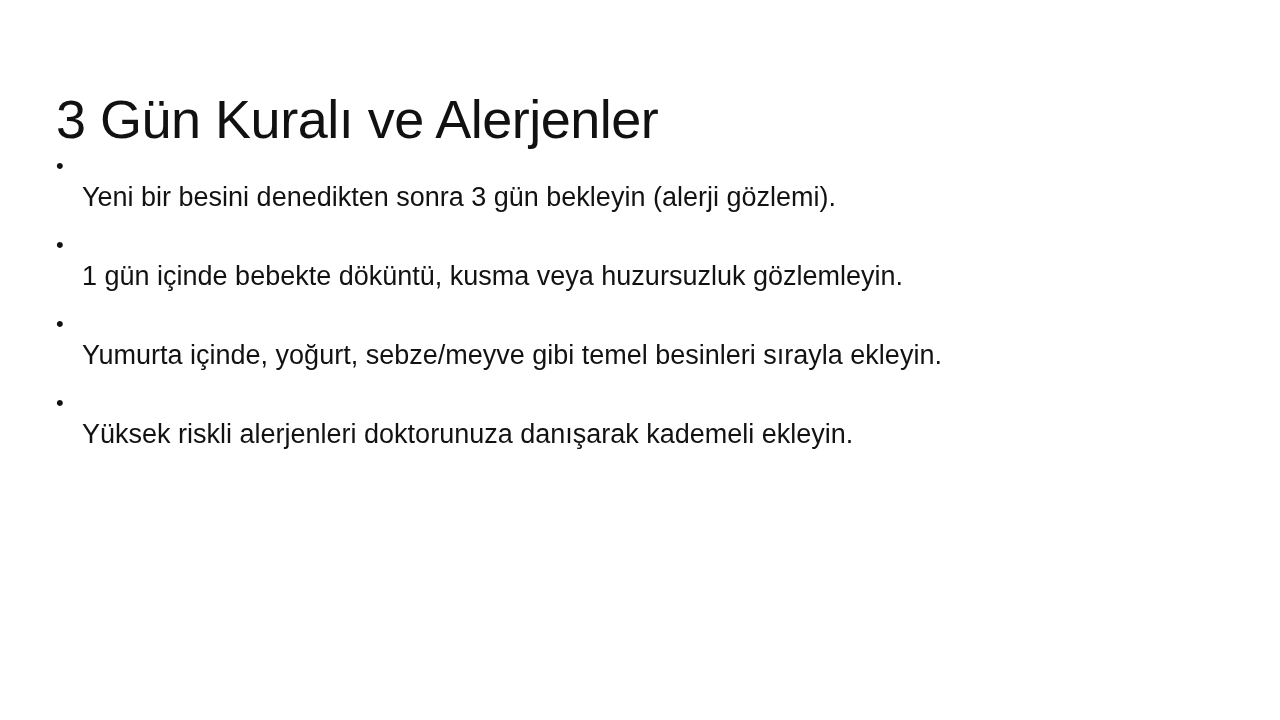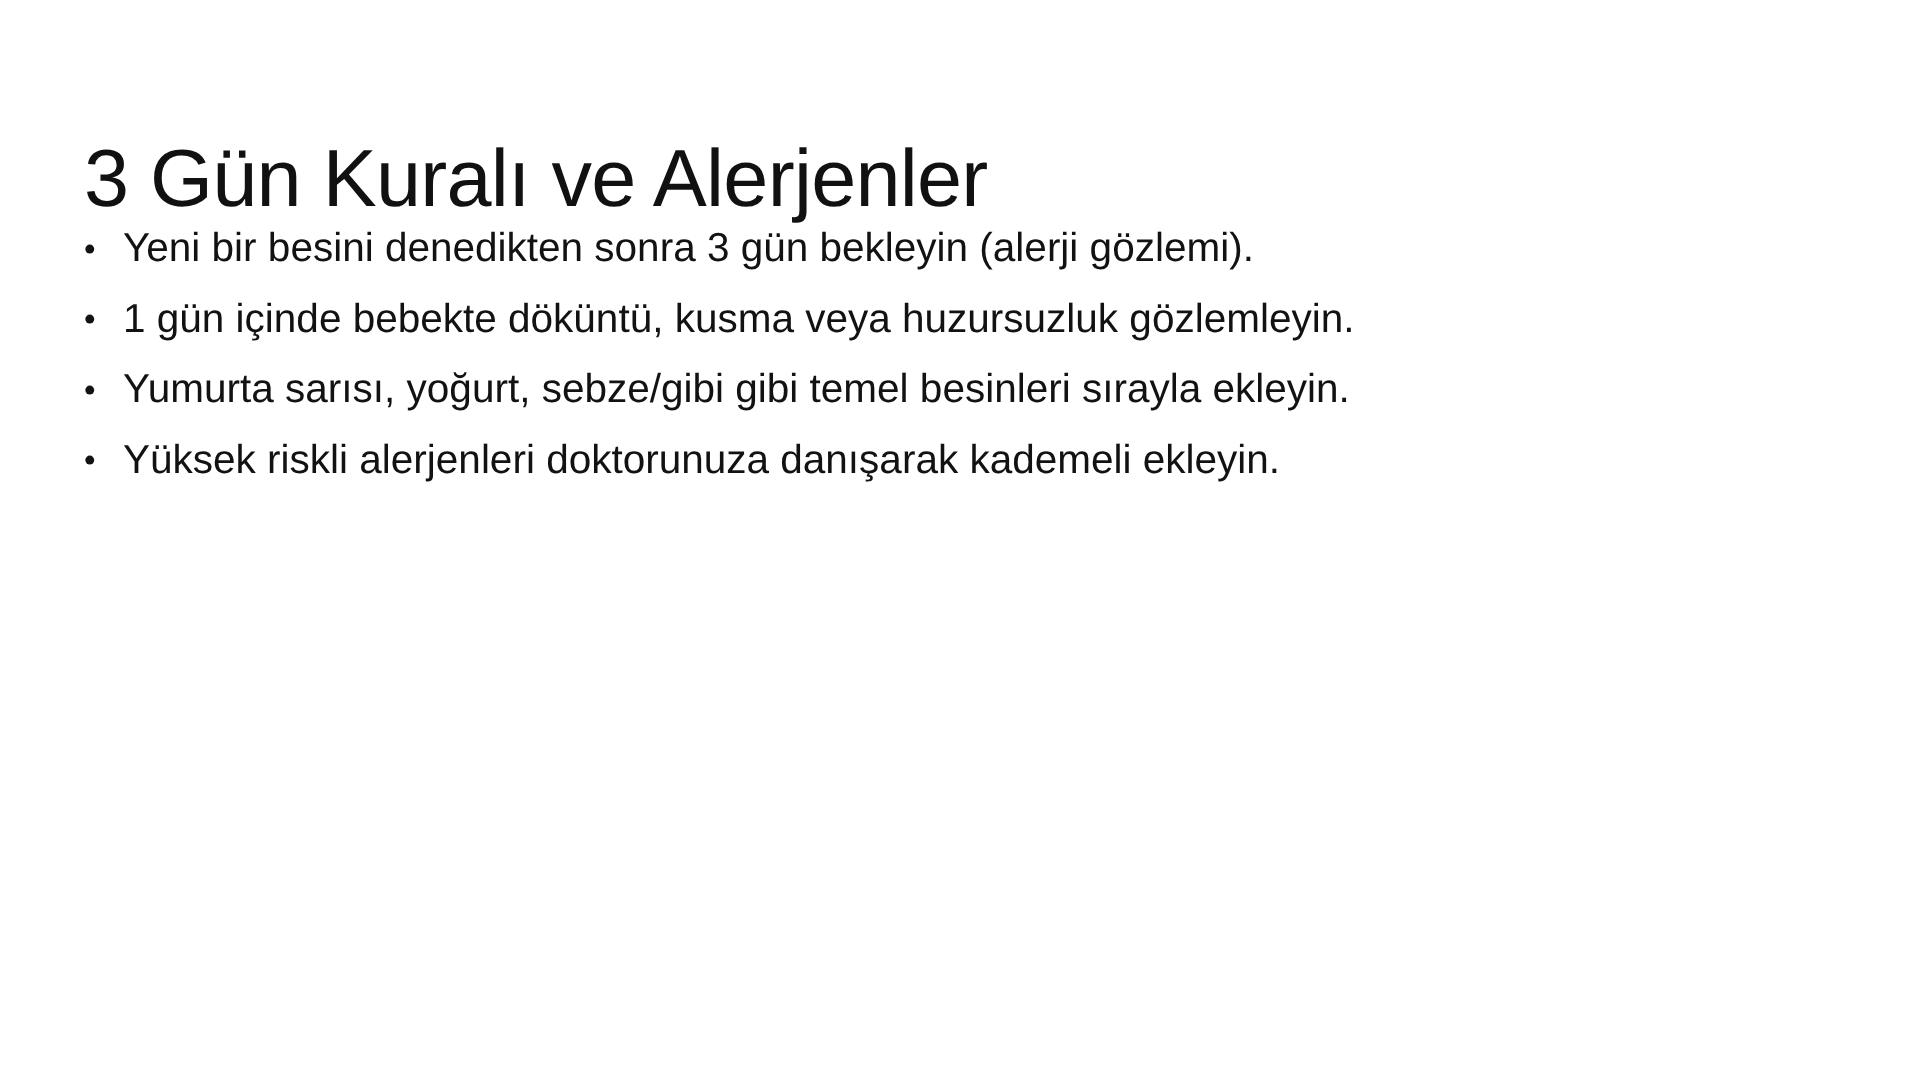--- a/index.html
+++ b/index.html
@@ -52,20 +52,21 @@
   }
   .bullet-marker {
     flex: 0 0 auto;
     width: 26px;
     font-size: 22px;
     line-height: 47px;
     color: #121212;
   }
   .bullet-text {
     flex: 1 1 auto;
+    margin-top: 32px;
   }
 </style>
 </head>
 <body>
 
 <div class="slide">
 
   <h1 class="slide-title">3 Gün Kuralı ve Alerjenler</h1>
 
   <ul class="bullet-list">
@@ -75,21 +76,21 @@
       <span class="bullet-text">Yeni bir besini denedikten sonra 3 gün bekleyin (alerji gözlemi).</span>
     </li>
 
     <li class="bullet-item">
       <span class="bullet-marker">•</span>
       <span class="bullet-text">1 gün içinde bebekte döküntü, kusma veya huzursuzluk gözlemleyin.</span>
     </li>
 
     <li class="bullet-item">
       <span class="bullet-marker">•</span>
-      <span class="bullet-text">Yumurta sarısı, yoğurt, sebze/gibi gibi temel besinleri sırayla ekleyin.</span>
+      <span class="bullet-text">Yumurta içinde, yoğurt, sebze/meyve gibi temel besinleri sırayla ekleyin.</span>
     </li>
 
     <li class="bullet-item">
       <span class="bullet-marker">•</span>
       <span class="bullet-text">Yüksek riskli alerjenleri doktorunuza danışarak kademeli ekleyin.</span>
     </li>
 
   </ul>
 
 </div>

